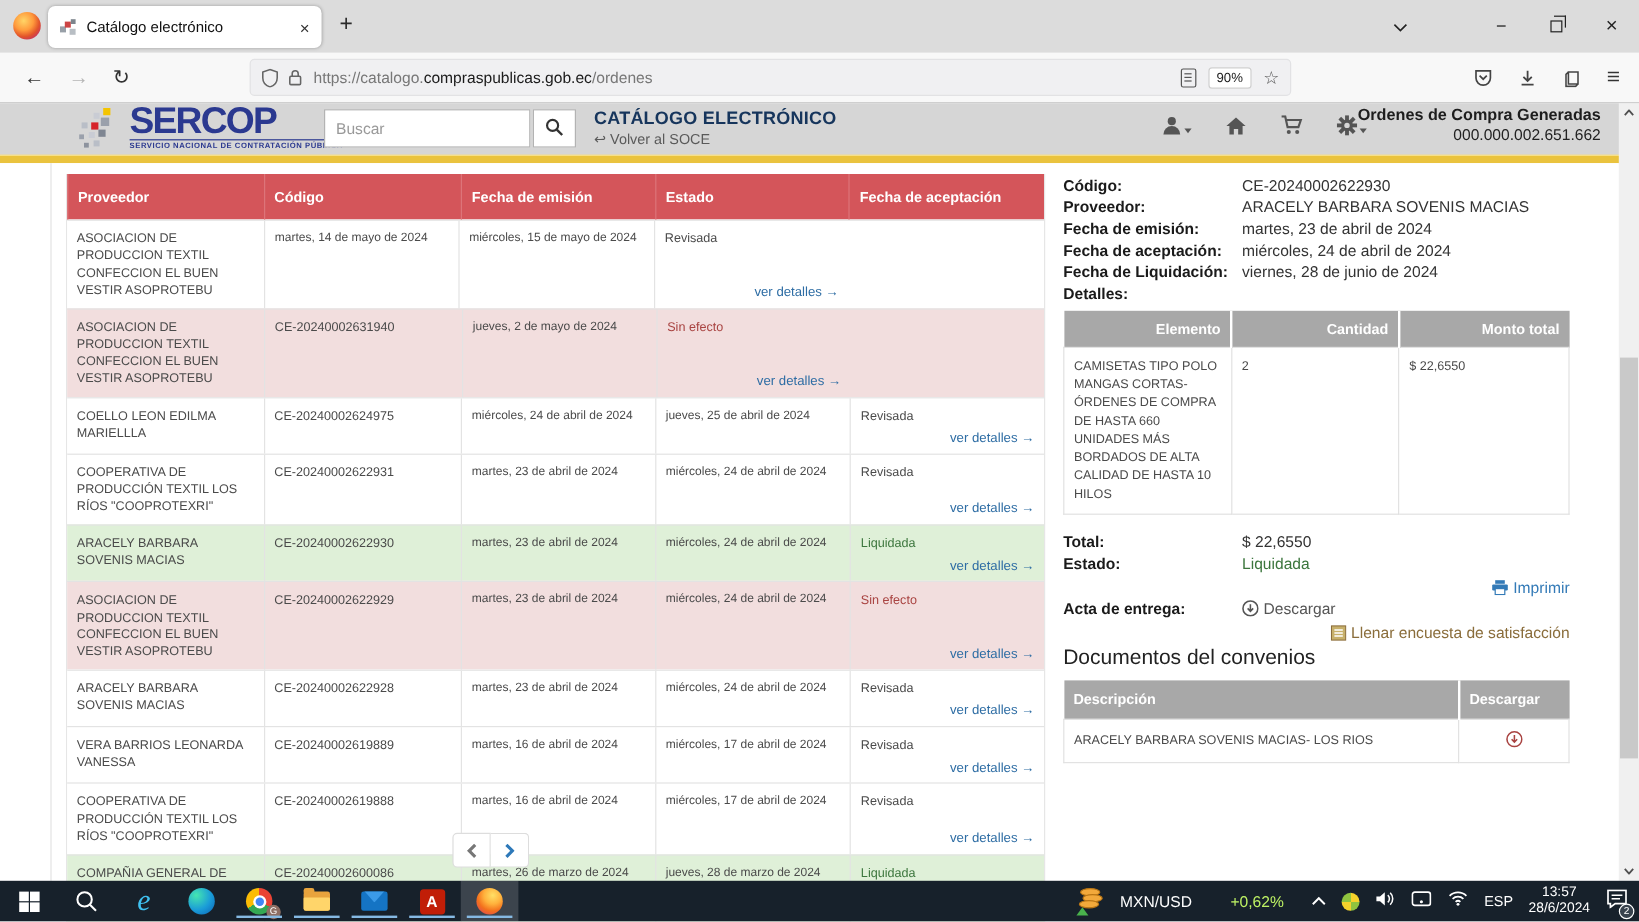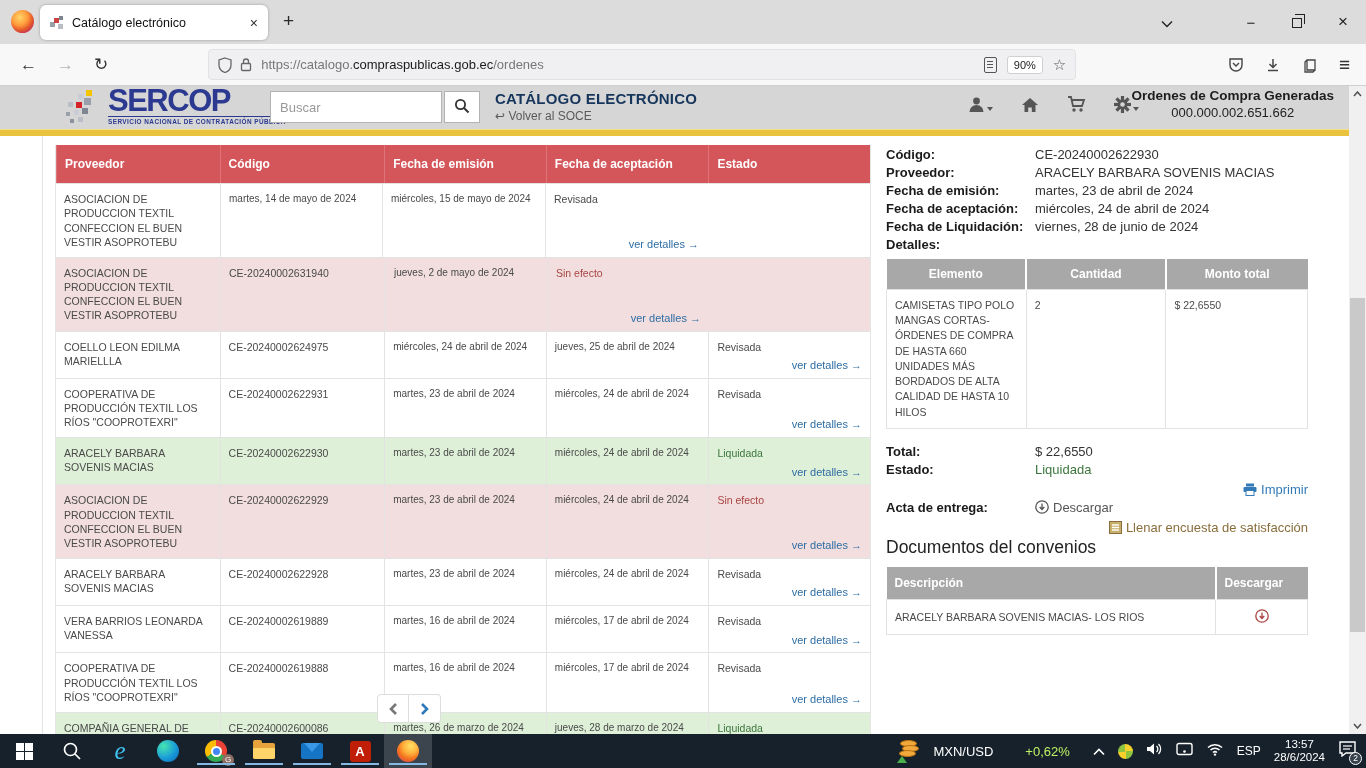--- a/index.html
+++ b/index.html
@@ -55,21 +55,21 @@
     font-size:13px; color:#333; font-family:inherit; }
   .hsearch input::placeholder { color:#999; }
   .hsearch button { width:36px; height:32px; margin-left:2px; background:#fff; border:1px solid #b3b3b3; }
   .ptitle { position:absolute; left:495px; top:90px; }
   .ptitle h1 { font-size:15px; font-weight:bold; color:#16355c; letter-spacing:.2px; }
   .volver { font-size:12px; color:#5a5a5a; margin-top:2px; }
   .hicons { position:absolute; left:968px; top:96px; display:flex; gap:28px; align-items:center; color:#555; }
   .hic { position:relative; }
   .caret { display:inline-block; width:0; height:0; border-left:3.5px solid transparent; border-right:3.5px solid transparent;
     border-top:4px solid #555; vertical-align:middle; margin-left:2px; }
-  .orders-info { position:absolute; right:32px; top:88px; text-align:center; color:#1d1d1d; }
+  .orders-info { position:absolute; right:32px; top:88px; text-align:right; color:#1d1d1d; }
   .orders-info .l1 { font-size:13.5px; font-weight:bold; }
   .orders-info .l2 { font-size:13px; margin-top:2px; color:#222; }
   .goldbar { position:absolute; top:129px; left:0; right:0; height:7px; background:#eac33e; border-top:1px solid #f6e08a; }
 
   
   .content { position:absolute; top:136px; left:0; right:17px; bottom:34px; background:#fff; }
   .left-rule { position:absolute; left:42px; top:0; bottom:0; width:1px; background:#e3e3e3; }
 
   
   .otable { position:absolute; left:55px; top:9px; width:816px; border:1px solid #e6e6e6; border-top:none; }
@@ -95,21 +95,21 @@
   .pbtn { width:32px; height:29px; background:#fff; border:1px solid #ddd; display:flex; align-items:center; justify-content:center; }
   .pbtn.prev { border-radius:4px 0 0 4px; }
   .pbtn.next { border-radius:0 4px 4px 0; border-left:none; }
 
   
   .details { position:absolute; left:886px; top:10px; width:422px; color:#333; font-size:13px; }
   .kv { display:flex; line-height:18px; }
   .kv .k { width:149px; font-weight:bold; color:#1a1a1a; flex:none; }
   .kv .v { flex:1; }
   table.dtab { width:100%; border-collapse:collapse; margin-top:5px; }
-  table.dtab th { background:#a8a8a8; color:#fff; text-align:center; font-size:12px; padding:8px; border-right:2px solid #fff; }
+  table.dtab th { background:#a8a8a8; color:#fff; text-align:right; font-size:12px; padding:8px; border-right:2px solid #fff; }
   table.dtab th:last-child { border-right:none; }
   table.dtab td { border:1px solid #e2e2e2; padding:8px; font-size:10.5px; color:#4a4a4a; vertical-align:top; line-height:1.45; }
   .dt-c1{width:140px;} .dt-c2{width:140px;} .dt-c3{width:142px;}
   .totals { margin-top:14px; }
   .estado-val { color:#3c763d; }
   .r-link { text-align:right; margin-top:3px; }
   .link-blue { color:#337ab7; }
   .link-olive { color:#8a6d3b; }
   .gray-act { color:#555; }
   .docs-title { font-size:17.5px; color:#222; margin-top:2px; font-weight:400; }
@@ -300,22 +300,22 @@
   <div class="goldbar"></div>
 
   <div class="content">
     <div class="left-rule"></div>
 
     <div class="otable">
       <div class="orow head">
         <div class="ocell c1">Proveedor</div>
         <div class="ocell c2">Código</div>
         <div class="ocell c3">Fecha de emisión</div>
+        <div class="ocell c5" style="padding-bottom:11px;">Estado</div>
         <div class="ocell c4">Fecha de aceptación</div>
-        <div class="ocell c5" style="padding-bottom:11px;">Estado</div>
       </div>
 
       <div class="orow revisada">
         <div class="ocell c1"><span>ASOCIACION DE PRODUCCION TEXTIL CONFECCION EL BUEN VESTIR ASOPROTEBU</span></div>
         <div class="ocell c3">martes, 14 de mayo de 2024</div>
         <div class="ocell c4">miércoles, 15 de mayo de 2024</div>
         <div class="ocell c5"><span class="estado revisada">Revisada</span>
           <span class="vdet"><span>ver detalles</span> <span class="arr">→</span></span></div>
       </div>
 

